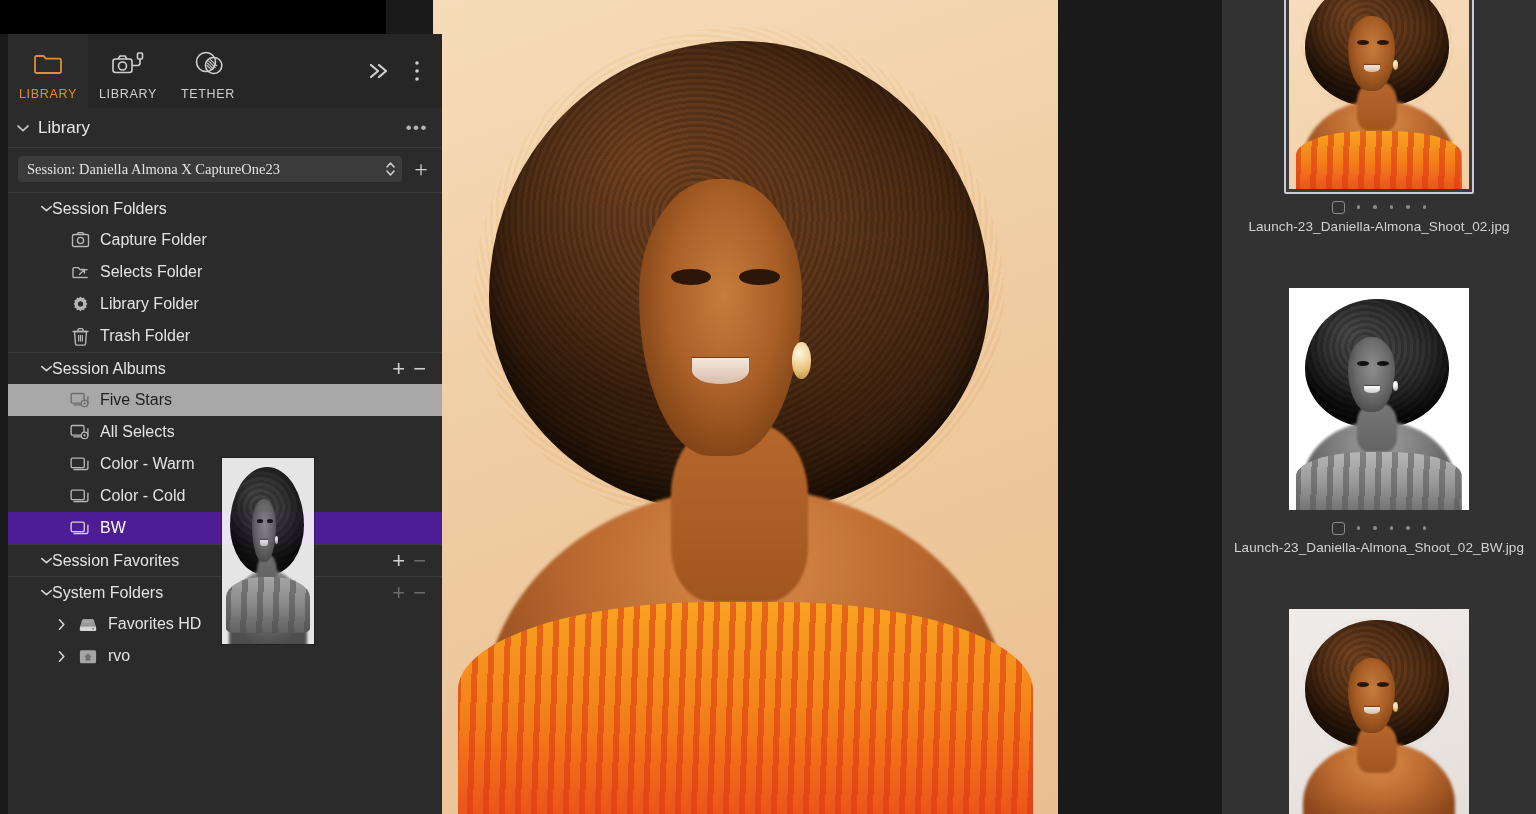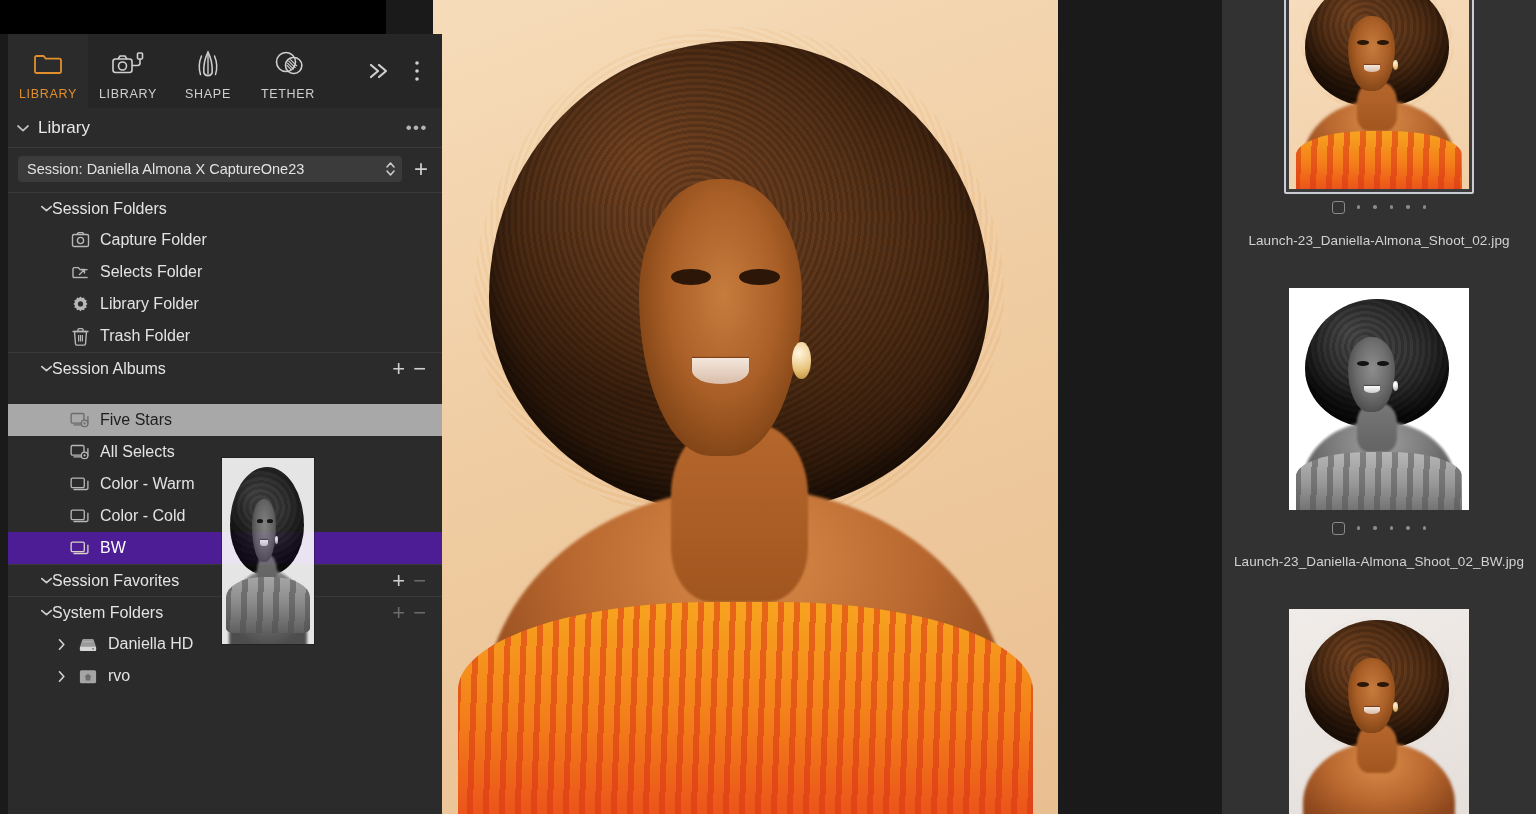--- a/index.html
+++ b/index.html
@@ -145,21 +145,21 @@
     border: 1.5px solid #8a8a8a;
     border-radius: 3px;
     background: transparent;
   }
   .stars { display: flex; gap: 13px; }
   .star-dot {
     width: 3.5px; height: 3.5px;
     background: #8a8a8a; border-radius: 50%;
   }
   .filename {
-    margin-top: 19px;
+    margin-top: 5px;
     font-size: 13.5px;
     color: #d2d2d2;
     letter-spacing: .1px;
     white-space: nowrap;
   }
 
   
   #left-panel {
     position: absolute; left: 8px; top: 34px;
     width: 434px; height: 780px;
@@ -208,20 +208,21 @@
     font-size: 17px; color: #e6e6e6; font-weight: 400;
   }
   #panel-header .dots {
     margin-left: auto; color: #b4b4b4; font-size: 17px; letter-spacing: 1.5px;
   }
 
   #session-row {
     display: flex; align-items: center;
     padding: 8px 10px 10px 10px;
     gap: 8px;
+    font-family: Liberation Serif, serif;
   }
   #session-select {
     flex: 1;
     height: 26px;
     background: #3b3b3b;
     border-radius: 4px;
     display: flex; align-items: center;
     padding: 0 6px 0 9px;
     font-size: 14.5px; color: #e2e2e2;
     white-space: nowrap; overflow: hidden;
@@ -258,21 +259,21 @@
   }
   .group-header .gh-actions span.dim { color: #6a6a6a; }
 
   .tree-row {
     display: flex; align-items: center;
     height: 32px;
     padding-left: 62px;
     font-size: 16px; color: #e3e3e3;
     gap: 10px;
   }
-  .tree-row.highlight { background: #a8a8a8; color: #1e1e1e; margin-top: 20px; }
+  .tree-row.highlight { background: #a8a8a8; color: #1e1e1e; }
   .tree-row.dropmark { background: #4c1d95; color: #fff; }
   .tree-row .ic { width: 20px; height: 20px; display: flex; align-items: center; justify-content: center; }
   .tree-row.sys { padding-left: 46px; }
   .tree-row .disclosure {
     width: 14px; display: flex; align-items: center; justify-content: center; color: #cfcfcf;
   }
 
   
   #drag-ghost {
     position: absolute;
@@ -412,31 +413,20 @@
             <rect x="2" y="8" width="19" height="13.5" rx="2.5" fill="none" stroke="#cfcfcf" stroke-width="1.6"></rect>
             <circle cx="11.5" cy="15" r="4" fill="none" stroke="#cfcfcf" stroke-width="1.6"></circle>
             <path d="M7 8 L9 5 H14 L16 8" fill="none" stroke="#cfcfcf" stroke-width="1.6"></path>
             <path d="M21 14.5h5.5a2.5 2.5 0 0 0 2.5-2.5V8" fill="none" stroke="#cfcfcf" stroke-width="1.6"></path>
             <rect x="26.5" y="2" width="5" height="6" rx="1" fill="none" stroke="#cfcfcf" stroke-width="1.6"></rect>
           </svg>
         </span>
         <span class="tab-label">LIBRARY</span>
       </div>
 
-      <div class="tab">
-        <span class="tab-icon">
-          <svg width="28" height="28" viewBox="0 0 28 28">
-            <path d="M14 2c-3 6-4.5 13-4.2 20.5C10.5 24.5 12 25.8 14 25.8s3.5-1.3 4.2-3.3C18.5 15 17 8 14 2z" fill="none" stroke="#cfcfcf" stroke-width="1.6"></path>
-            <path d="M14 3.5v21" fill="none" stroke="#cfcfcf" stroke-width="1.4"></path>
-            <path d="M7.5 6c-2.5 6-2.8 13-1 18.5" fill="none" stroke="#cfcfcf" stroke-width="1.5" stroke-linecap="round"></path>
-            <path d="M20.5 6c2.5 6 2.8 13 1 18.5" fill="none" stroke="#cfcfcf" stroke-width="1.5" stroke-linecap="round"></path>
-          </svg>
-        </span>
-        <span class="tab-label">SHAPE</span>
-      </div>
 
       <div class="tab">
         <span class="tab-icon">
           <svg width="30" height="28" viewBox="0 0 30 28">
             <circle cx="13" cy="12" r="9.5" fill="none" stroke="#cfcfcf" stroke-width="1.6"></circle>
             <path d="M21 23.5a8 8 0 0 1-8.5-8.2 8 8 0 0 1 8.2-7.8 8 8 0 0 1 .3 16z" fill="none" stroke="#cfcfcf" stroke-width="1.6"></path>
             <path d="M15.5 10.8 L22.5 17.8 M17.2 9.3 L24 16.1 M14.3 12.8 L20.8 19.3 M13.7 15.2 L18.7 20.2" stroke="#cfcfcf" stroke-width="1.2"></path>
           </svg>
         </span>
         <span class="tab-label">TETHER</span>
@@ -636,21 +626,21 @@
           </svg>
         </span>
         <span class="ic">
           <svg width="22" height="19" viewBox="0 0 22 19">
             <path d="M2 12.5 L4.6 4.5 a1.5 1.5 0 0 1 1.4-1 h10 a1.5 1.5 0 0 1 1.4 1 L20 12.5z" fill="#9a9a9a"></path>
             <rect x="2" y="12" width="18" height="4.6" rx="1.3" fill="#d6d6d6"></rect>
             <circle cx="16.6" cy="14.3" r="1" fill="#6a6a6a"></circle>
             <path d="M5 6.5 h11" stroke="#c8c8c8" stroke-width="1" opacity=".7"></path>
           </svg>
         </span>
-        <span>Daniella HD</span>
+        <span>Favorites HD</span>
       </div>
 
       <div class="tree-row sys">
         <span class="disclosure">
           <svg width="9" height="13" viewBox="0 0 9 13">
             <path d="M2.5 1.8 L6.8 6.5 L2.5 11.2" fill="none" stroke="#cfcfcf" stroke-width="1.7" stroke-linecap="round" stroke-linejoin="round"></path>
           </svg>
         </span>
         <span class="ic">
           <svg width="21" height="19" viewBox="0 0 21 19">

